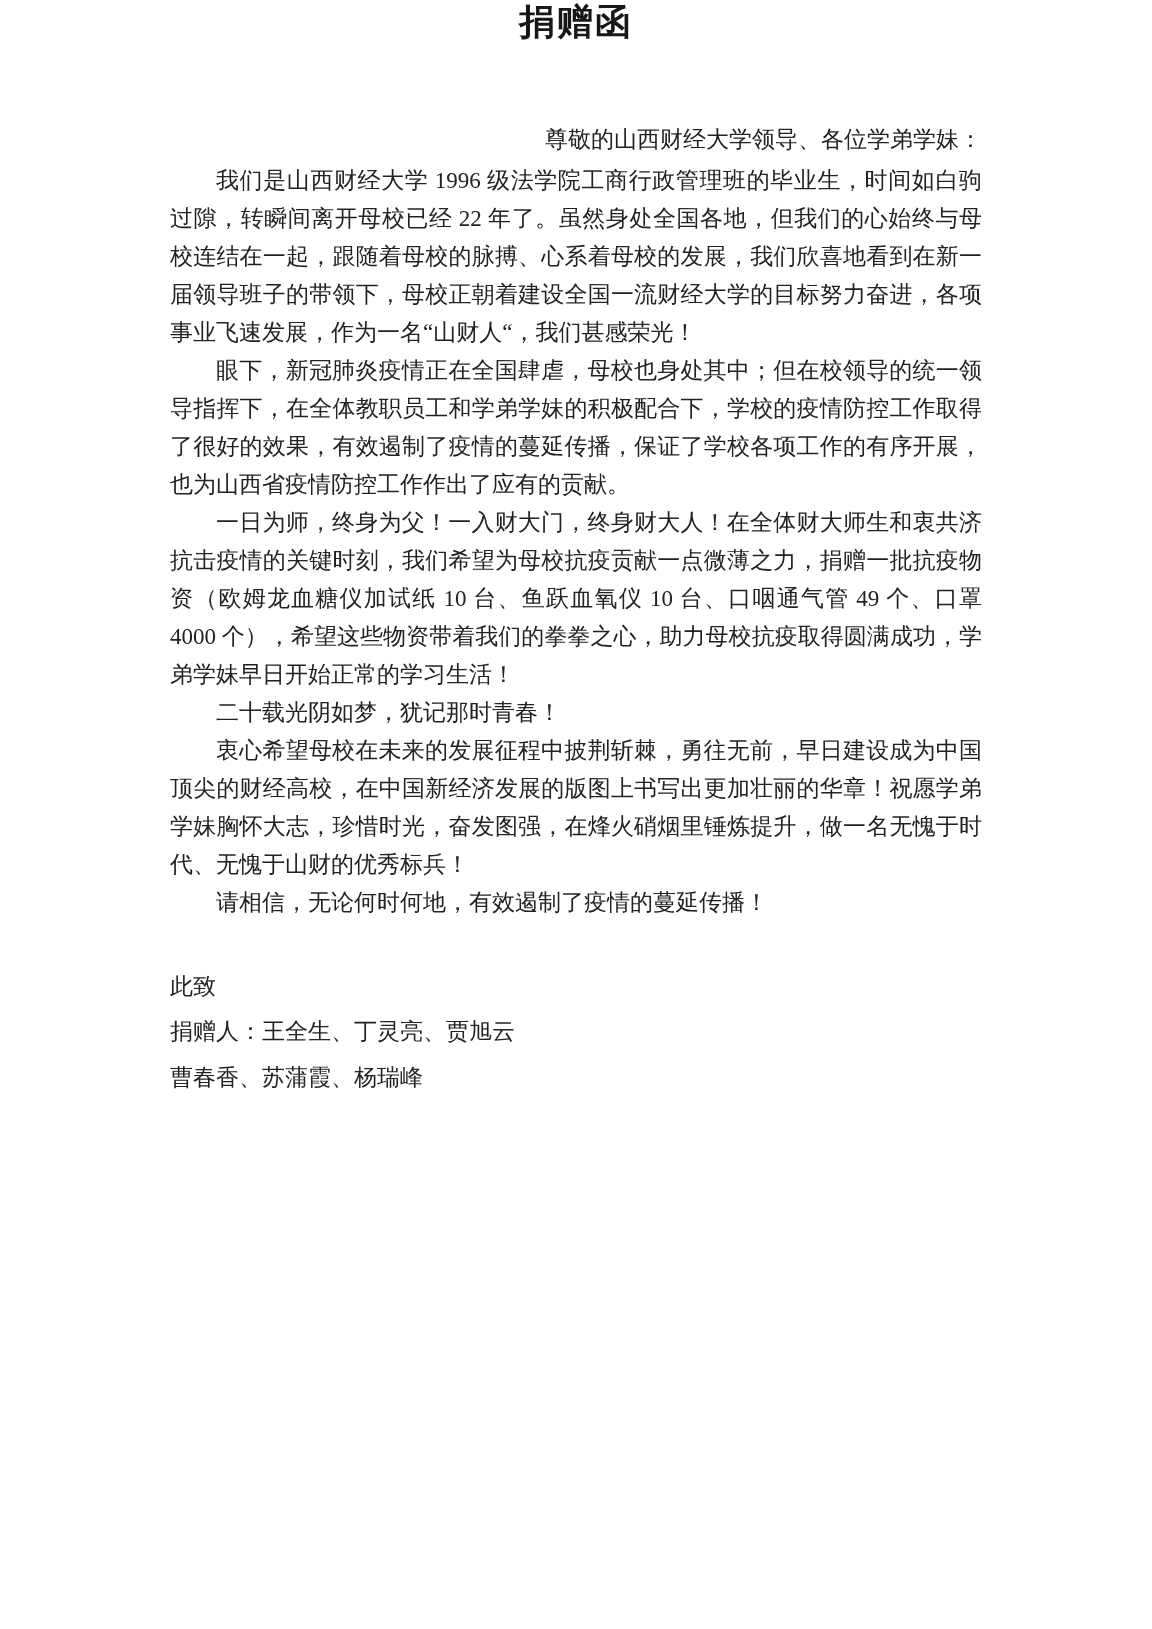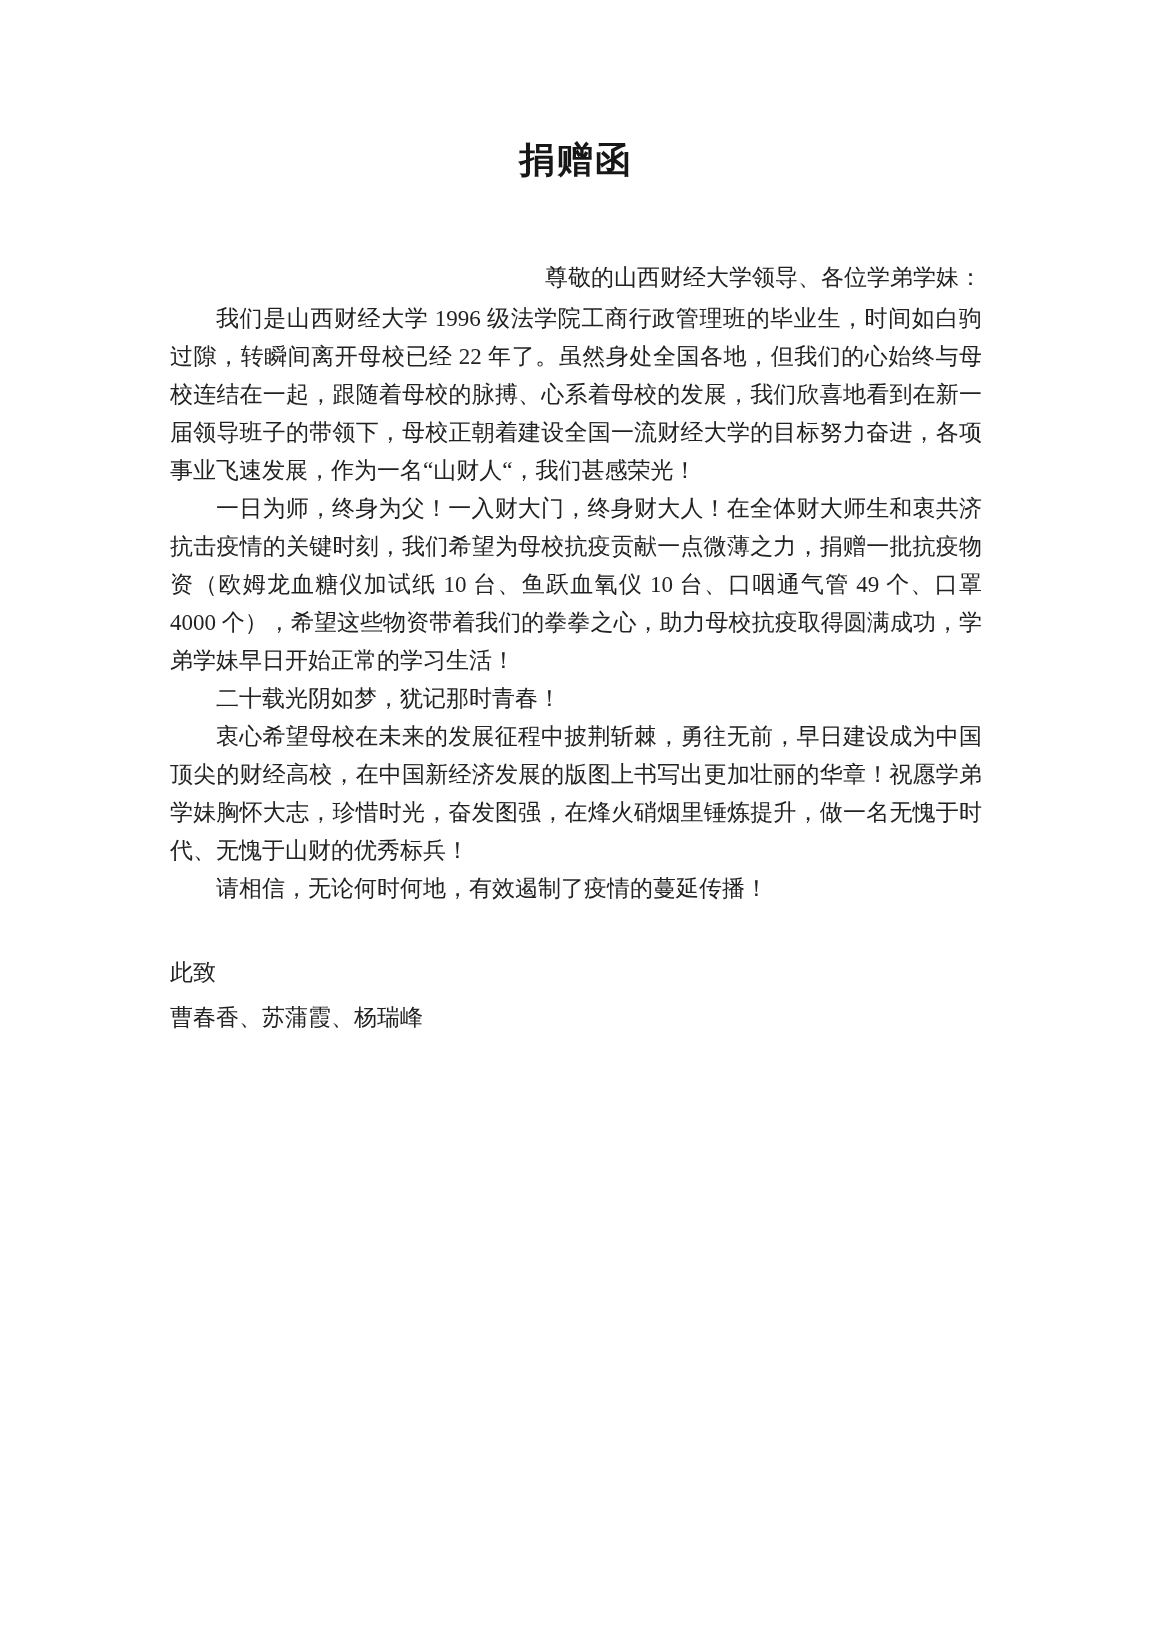--- a/index.html
+++ b/index.html
@@ -12,21 +12,20 @@
     overflow: hidden;
   }
   .page {
     position: relative;
     width: 1152px;
     height: 1629px;
     background: #ffffff;
   }
   .title {
     margin: 0;
-    padding-top: 138px;
     text-align: center;
     font-size: 36px;
     line-height: 44px;
     font-weight: 700;
     letter-spacing: 2px;
     color: #171717;
     font-family: "Liberation Sans", "DejaVu Sans", sans-serif;
   }
   .content {
     margin: 0 170px 0 170px;
@@ -65,28 +64,30 @@
 <body>
 
 <div class="page">
   <h1 class="title">捐赠函</h1>
 
   <div class="content">
     <p class="greeting">尊敬的山西财经大学领导、各位学弟学妹：</p>
 
     <p class="para">我们是山西财经大学 1996 级法学院工商行政管理班的毕业生，时间如白驹过隙，转瞬间离开母校已经 22 年了。虽然身处全国各地，但我们的心始终与母校连结在一起，跟随着母校的脉搏、心系着母校的发展，我们欣喜地看到在新一届领导班子的带领下，母校正朝着建设全国一流财经大学的目标努力奋进，各项事业飞速发展，作为一名“山财人“，我们甚感荣光！</p>
 
+    <p class="para">眼下，新冠肺炎疫情正在全国肆虐，母校也身处其中；但在校领导的统一领导指挥下，在全体教职员工和学弟学妹的积极配合下，学校的疫情防控工作取得了很好的效果，有效遏制了疫情的蔓延传播，保证了学校各项工作的有序开展，也为山西省疫情防控工作作出了应有的贡献。</p>
 
     <p class="para">一日为师，终身为父！一入财大门，终身财大人！在全体财大师生和衷共济抗击疫情的关键时刻，我们希望为母校抗疫贡献一点微薄之力，捐赠一批抗疫物资（欧姆龙血糖仪加试纸 10 台、鱼跃血氧仪 10 台、口咽通气管 49 个、口罩 4000 个），希望这些物资带着我们的拳拳之心，助力母校抗疫取得圆满成功，学弟学妹早日开始正常的学习生活！</p>
 
     <p class="para">二十载光阴如梦，犹记那时青春！</p>
 
     <p class="para">衷心希望母校在未来的发展征程中披荆斩棘，勇往无前，早日建设成为中国顶尖的财经高校，在中国新经济发展的版图上书写出更加壮丽的华章！祝愿学弟学妹胸怀大志，珍惜时光，奋发图强，在烽火硝烟里锤炼提升，做一名无愧于时代、无愧于山财的优秀标兵！</p>
 
     <p class="para">请相信，无论何时何地，有效遏制了疫情的蔓延传播！</p>
 
     <p class="closing">此致</p>
 
     <div class="signature">
+      <p class="sig-line1">捐赠人：王全生、丁灵亮、贾旭云</p>
       <p class="sig-line2">曹春香、苏蒲霞、杨瑞峰</p>
     </div>
   </div>
 </div>
 
 </body></html>

